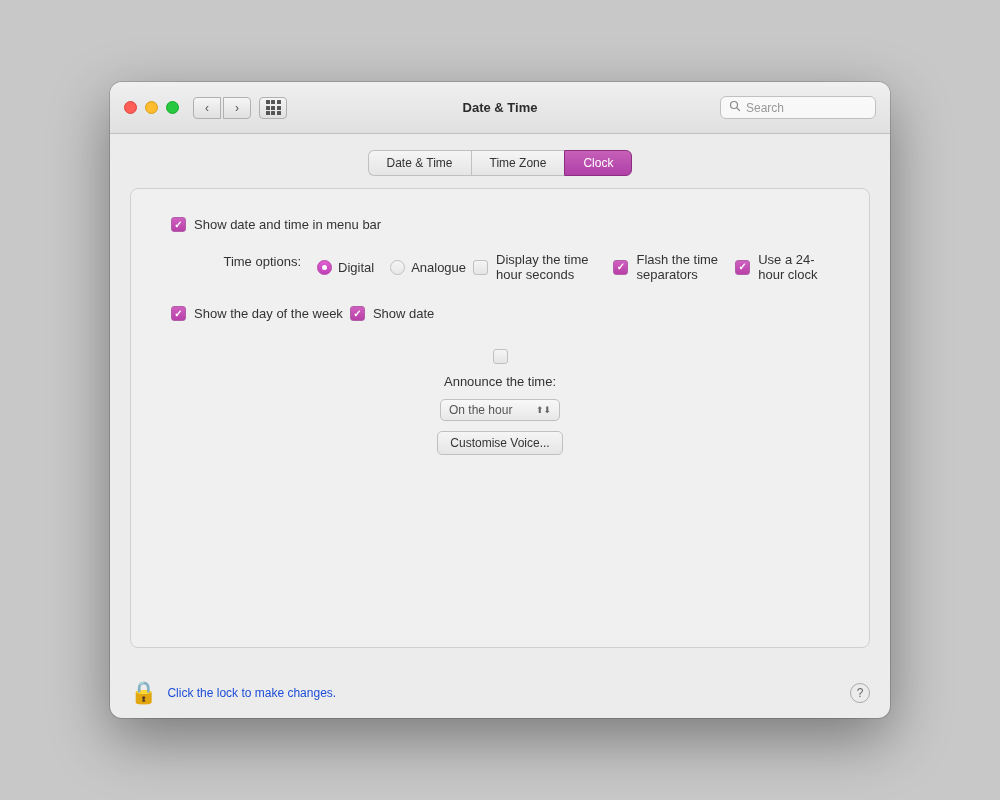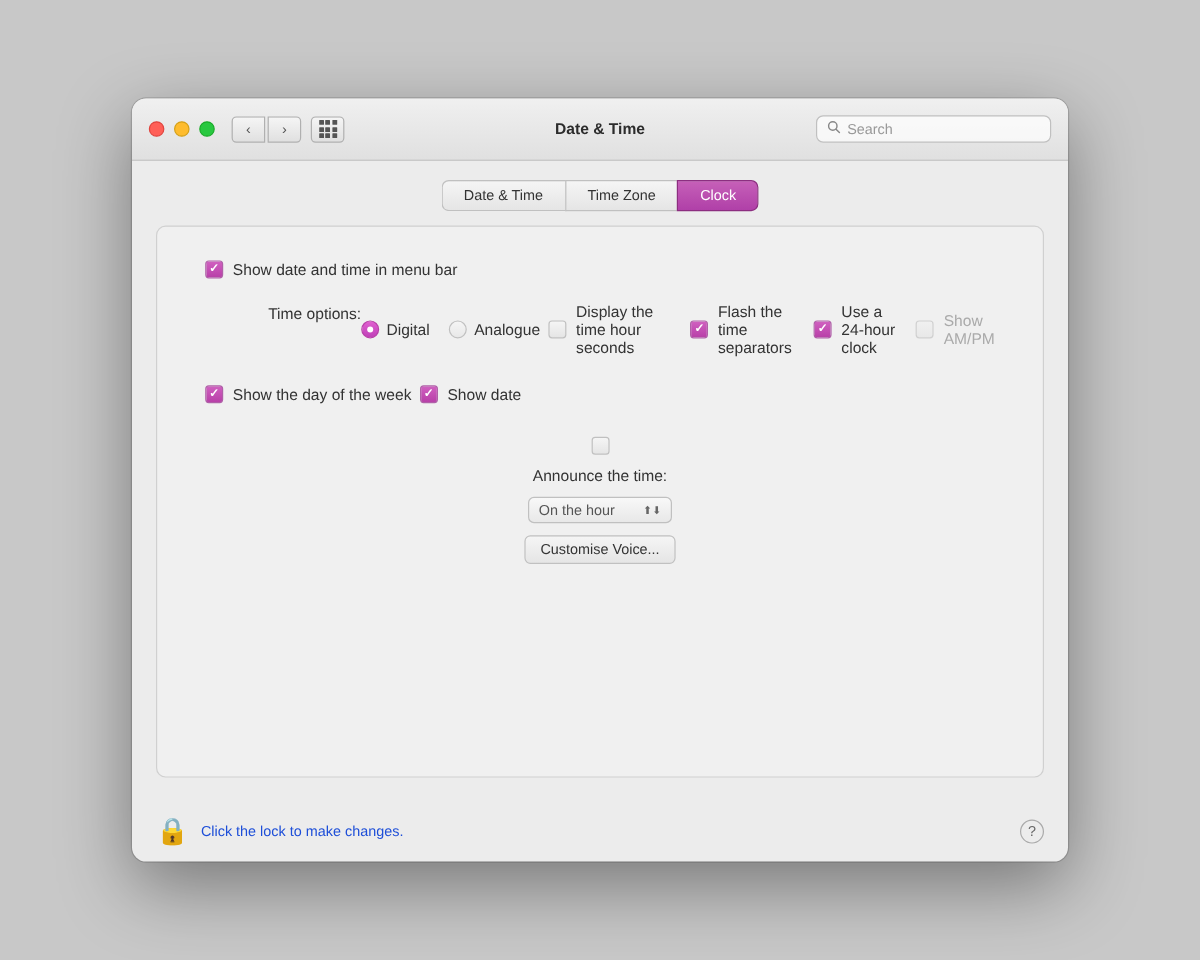--- a/index.html
+++ b/index.html
@@ -94,21 +94,21 @@
       color: #2c2c2c;
     }
     .search-box {
       margin-left: auto;
       display: flex;
       align-items: center;
       background: rgba(255,255,255,0.7);
       border: 1px solid #c0c0c0;
       border-radius: 6px;
       padding: 3px 8px;
-      width: 196px;
+      width: 156px;
       gap: 5px;
     }
     .search-icon-svg {
       color: #888;
       font-size: 12px;
       flex-shrink: 0;
     }
     .search-input {
       border: none;
       background: transparent;
@@ -189,21 +189,21 @@
       font-size: 13px;
       color: #333;
     }
     .label-text.disabled {
       color: #aaa;
     }
     
     .options-section {
       display: flex;
       margin-bottom: 24px;
-      gap: 0;
+      gap: 16px;
     }
     .options-label {
       font-size: 13px;
       color: #333;
       width: 130px;
       text-align: right;
       flex-shrink: 0;
       padding-top: 2px;
     }
     .options-content {
@@ -400,24 +400,20 @@
           <span class="label-text">Flash the time separators</span>
         </div>
 
         <div class="checkbox-row">
           <div class="checkbox-custom">
             <span class="checkmark">✓</span>
           </div>
           <span class="label-text">Use a 24-hour clock</span>
         </div>
 
-        <div class="checkbox-row">
-          <div class="checkbox-custom disabled"></div>
-          <span class="label-text disabled">Show AM/PM</span>
-        </div>
       </div>
     </div>
 
     <div class="date-options-section">
       <div class="options-content">
 
         <div class="checkbox-row">
           <div class="checkbox-custom">
             <span class="checkmark">✓</span>
           </div>

